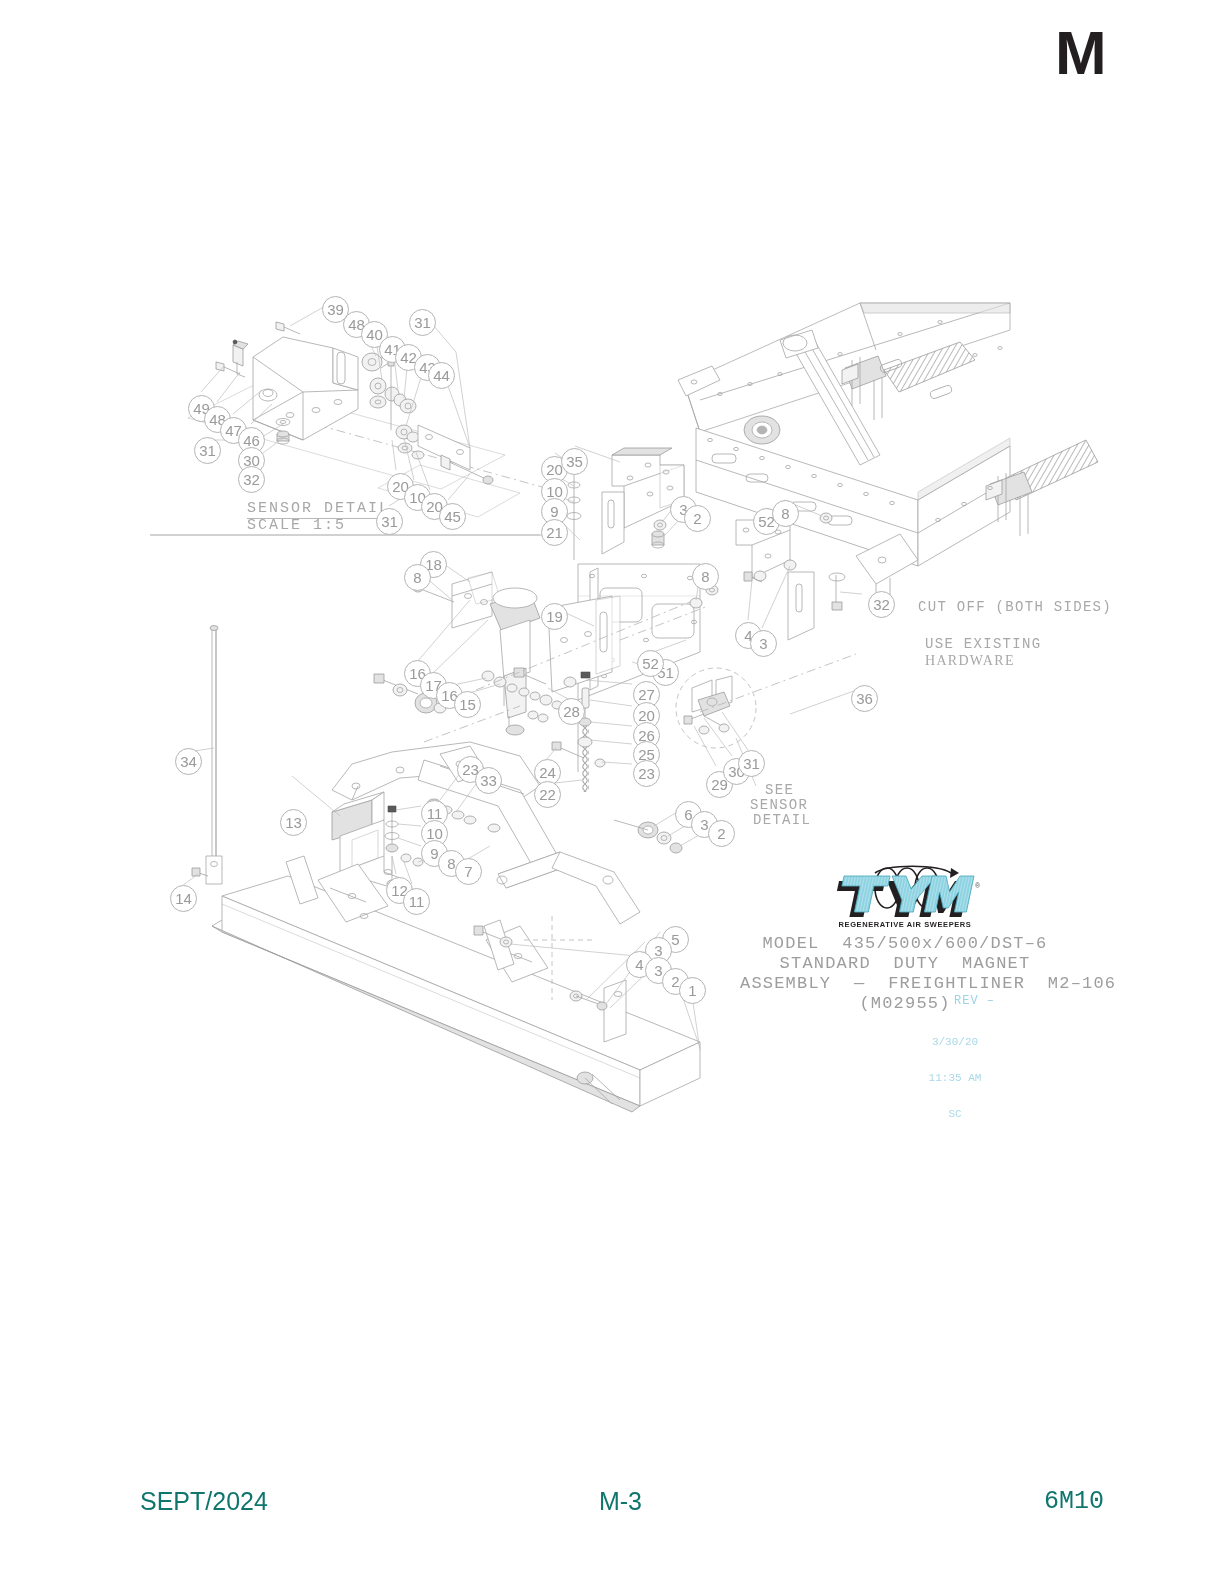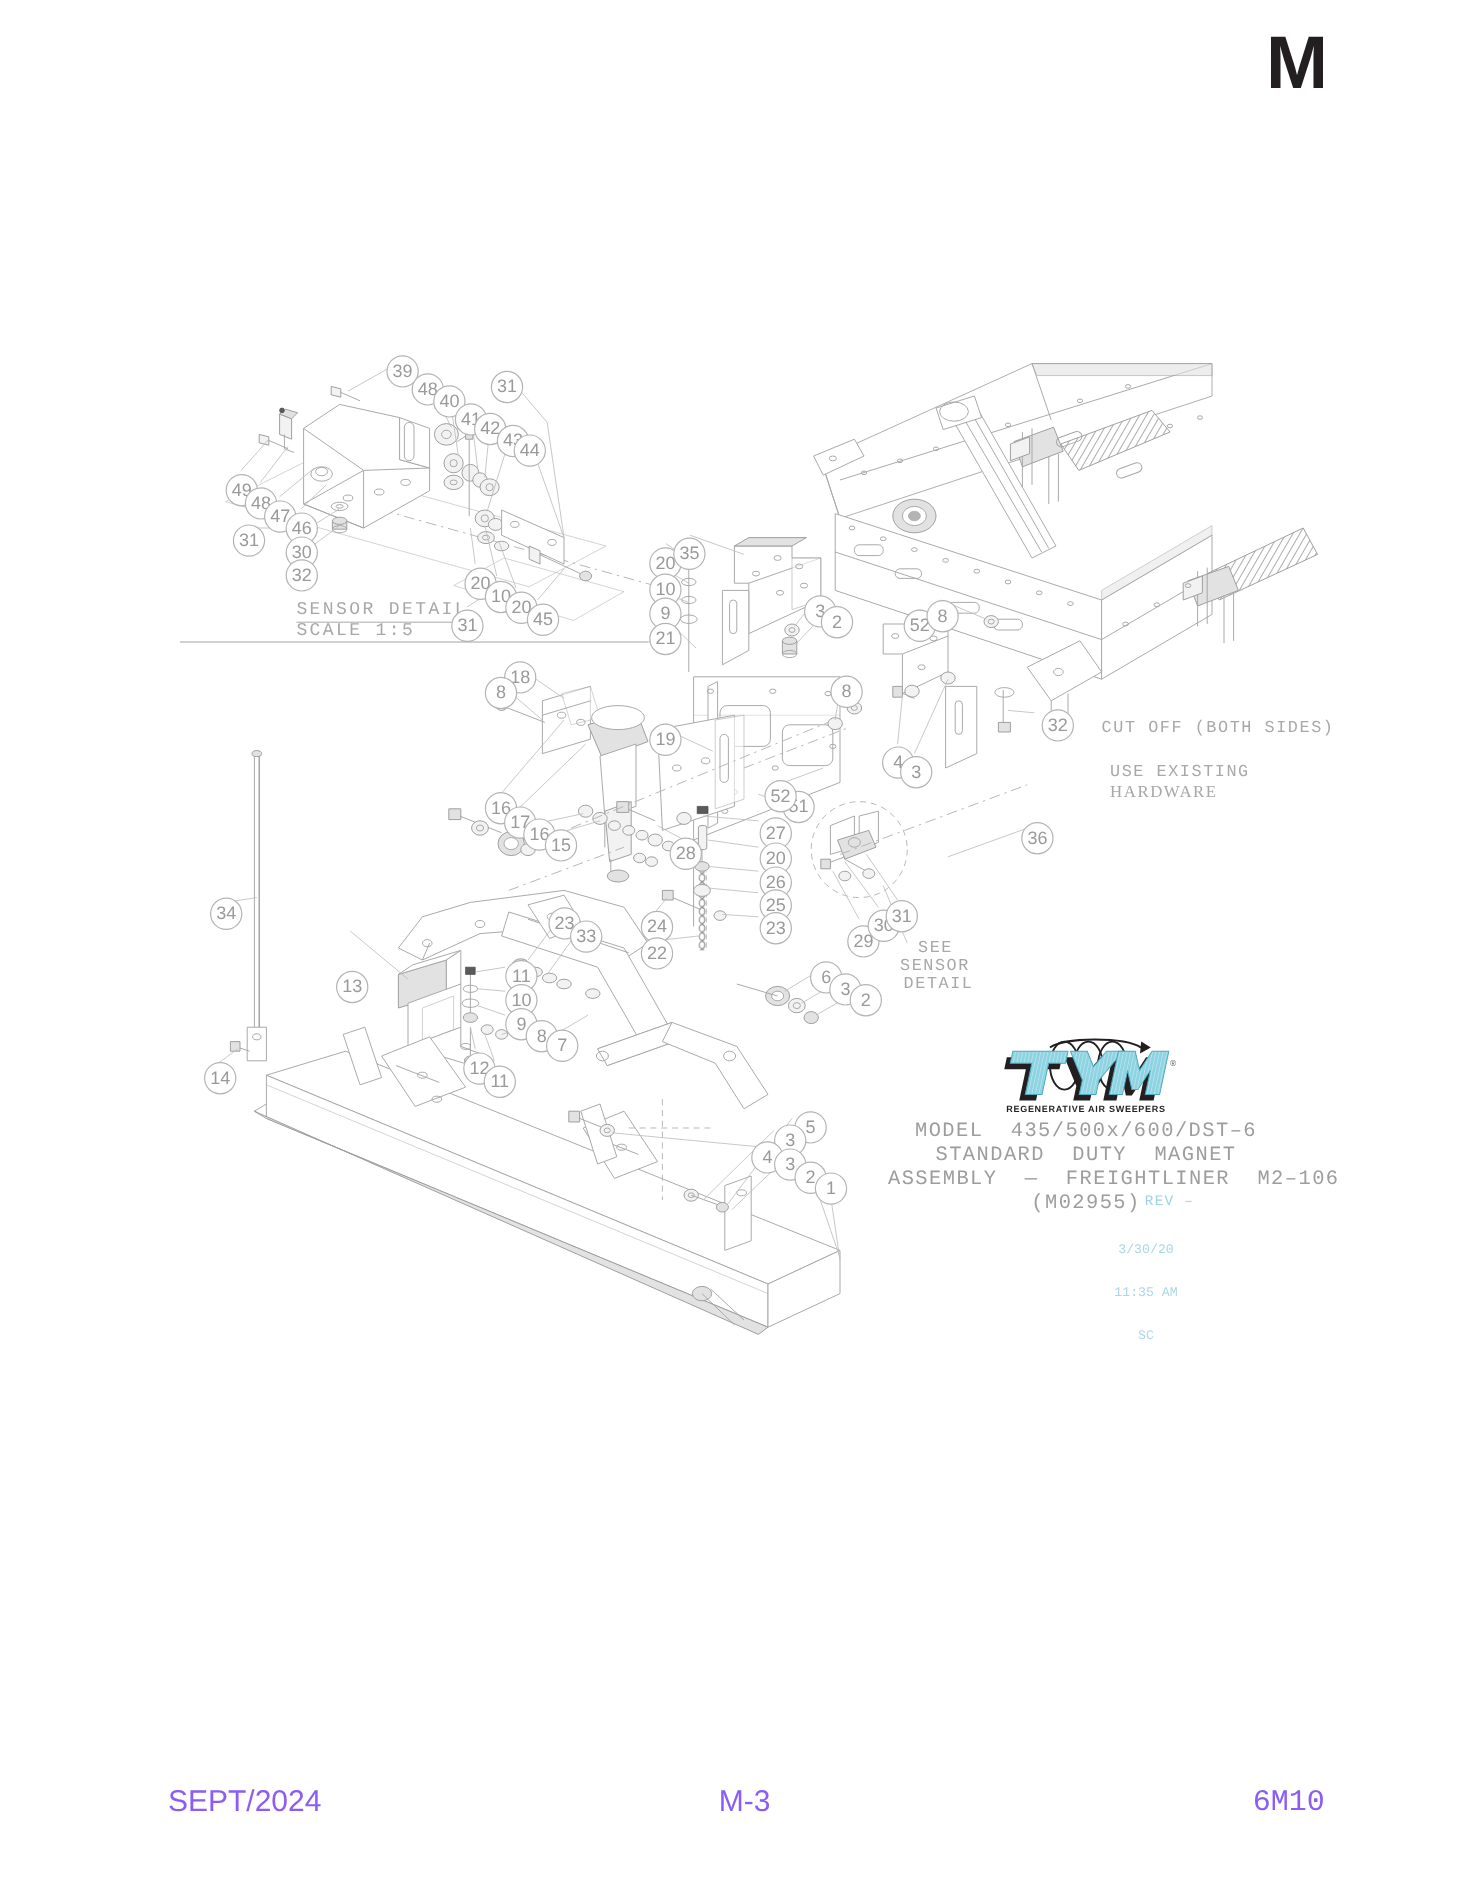--- a/index.html
+++ b/index.html
@@ -13,21 +13,21 @@
   
   #section-tab{
     position:absolute;left:1055px;top:22px;
     font-size:62px;font-weight:bold;color:#231f20;
     letter-spacing:-1px;line-height:1;
   }
 
   
   #footer{
     position:absolute;left:0;right:0;top:1487px;height:40px;
-    font-size:25px;color:#8b5cf6;
+    font-size:25px;color:#0f766e;
   }
   #footer .f-left{position:absolute;left:140px;top:0;}
   #footer .f-mid{position:absolute;left:0;right:0;text-align:center;top:0;padding-left:17px;}
   #footer .f-right{position:absolute;right:120px;top:0;font-family:Liberation Mono, monospace;}
 
   
   #drawing{position:absolute;left:0;top:0;width:1224px;height:1584px;}
   #drawing svg{display:block;}
 
   

